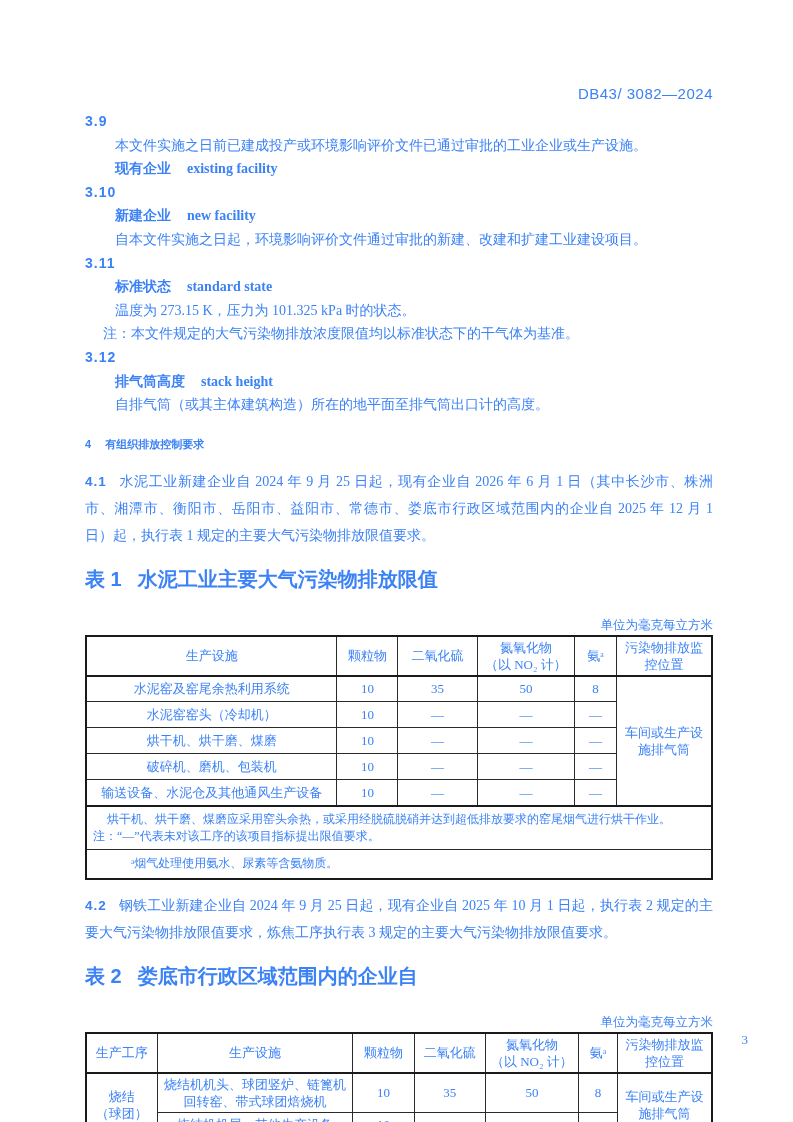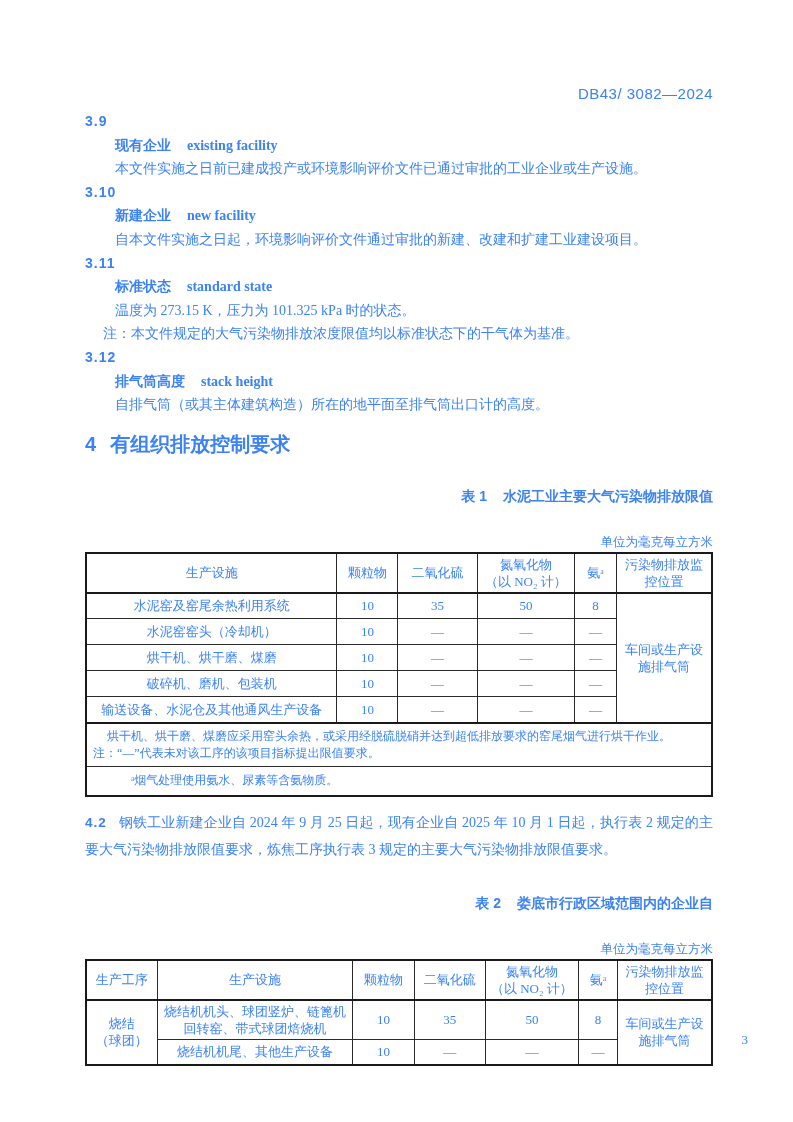--- a/index.html
+++ b/index.html
@@ -47,37 +47,37 @@
     font-weight: 700;
     font-size: 14px;
     margin-left: 16px;
   }
   .def-body { padding-left: 30px; font-size: 14px; }
   .note-line { padding-left: 18px; font-size: 12.5px; }
   .chapter {
     margin-top: 15px;
     font-family: "Liberation Sans", "DejaVu Sans", sans-serif;
     font-weight: 700;
-    font-size: 20px;
+    font-size: 11px;
     line-height: 24px;
   }
   .chapter .chapter-no { margin-right: 14px; }
   .clause-para {
     margin-top: 12px;
     font-size: 14px;
     line-height: 27px;
     text-align: justify;
   }
   .clause-para .clause-num { margin-right: 12px; }
   .table-caption {
-    margin-top: 30px;
-    text-align: right;
+    margin-top: 20px;
+    text-align: left;
     font-family: "Liberation Sans", "DejaVu Sans", sans-serif;
     font-weight: 700;
-    font-size: 14px;
+    font-size: 20px;
     line-height: 20px;
   }
   .table-caption .cap-label { margin-right: 16px; }
   .unit-note {
     margin-top: 28px;
     text-align: right;
     font-size: 12.5px;
     line-height: 16px;
   }
   table.limits {
@@ -125,24 +125,24 @@
 <body>
 
 <div class="page">
   <div class="content">
 
     <div class="doc-header">DB43/ 3082—2024</div>
 
     <div class="defs">
 
       <div class="line clause-num">3.9</div>
+      <div class="line def-body">本文件实施之日前已建成投产或环境影响评价文件已通过审批的工业企业或生产设施。</div>
       <div class="line term-line">
         <span class="term-zh">现有企业</span><span class="term-en">existing facility</span>
       </div>
-      <div class="line def-body">本文件实施之日前已建成投产或环境影响评价文件已通过审批的工业企业或生产设施。</div>
 
       <div class="line clause-num">3.10</div>
       <div class="line term-line">
         <span class="term-zh">新建企业</span><span class="term-en">new facility</span>
       </div>
       <div class="line def-body">自本文件实施之日起，环境影响评价文件通过审批的新建、改建和扩建工业建设项目。</div>
 
       <div class="line clause-num">3.11</div>
       <div class="line term-line">
         <span class="term-zh">标准状态</span><span class="term-en">standard state</span>
@@ -154,20 +154,23 @@
       <div class="line term-line">
         <span class="term-zh">排气筒高度</span><span class="term-en">stack height</span>
       </div>
       <div class="line def-body">自排气筒（或其主体建筑构造）所在的地平面至排气筒出口计的高度。</div>
     </div>
 
     <div class="chapter">
       <span class="chapter-no">4</span><span>有组织排放控制要求</span>
     </div>
 
+    <p class="clause-para">
+      <span class="clause-num">4.1</span><span>水泥工业新建企业自 2024 年 9 月 25 日起，现有企业自 2026 年 6 月 1 日（其中长沙市、株洲市、湘潭市、衡阳市、岳阳市、益阳市、常德市、娄底市行政区域范围内的企业自 2025 年 12 月 1 日）起，执行表 1 规定的主要大气污染物排放限值要求。</span>
+    </p>
 
     <div class="table-caption">
       <span class="cap-label">表 1</span><span>水泥工业主要大气污染物排放限值</span>
     </div>
     <div class="unit-note">单位为毫克每立方米</div>
 
     <table class="limits">
       <colgroup>
         <col style="width:250px">
           <col style="width:61px">

